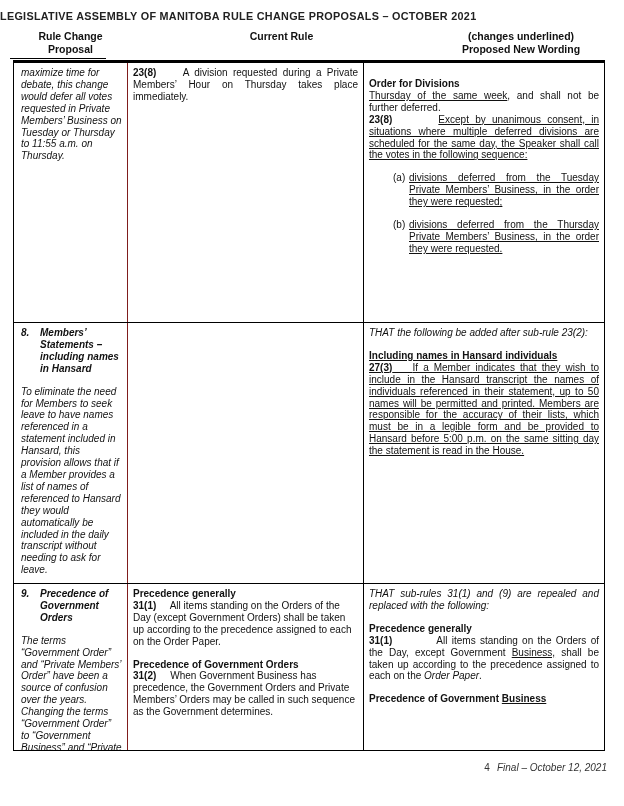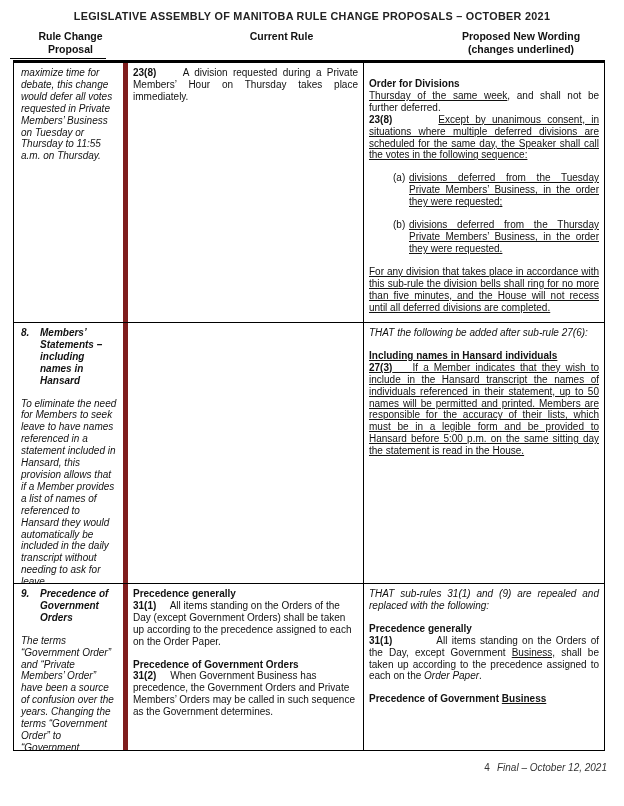--- a/index.html
+++ b/index.html
@@ -2,21 +2,21 @@
 <html><head>
 <meta charset="utf-8">
 <style>
   html,body { margin:0; padding:0; }
   body {
     width:624px; height:806px; background:#ffffff; position:relative;
     font-family:"Liberation Sans", sans-serif; color:#111;
     -webkit-font-smoothing:antialiased;
   }
   .title {
-    position:absolute; top:10px; left:0; width:624px; text-align:center;
+    position:absolute; top:10px; left:0; width:624px; text-align:left;
     font-weight:bold; font-size:10.8px; letter-spacing:0.3px; color:#222;
   }
   .colheads {
     position:absolute; top:30px; left:13px; width:594px; display:flex;
     font-weight:bold; font-size:10.5px; line-height:13px; text-align:center; color:#111;gap:35px;
   }
   .colhead1 { width:115px; position:relative; }
   .colhead1::after {
     content:""; position:absolute; left:-3px; top:28px; width:96px;
     border-bottom:1.5px solid #000;
@@ -31,21 +31,21 @@
   }
   .row { display:flex; border-bottom:1px solid #000; overflow:hidden; }
   .row:last-child { border-bottom:none; }
   .row1 { height:259px; }
   .row2 { height:260px; }
   .row3 { height:166px; }
   .cell {
     box-sizing:border-box; overflow:hidden; padding:4px 5px 3px 5px;
     font-size:10px; line-height:11.9px;
   }
-  .c1 { width:114px; border-right:5px solid #7f1d1d; padding-left:7px; }
+  .c1 { width:114px; border-right:1px solid #7f1d1d; padding-left:7px; }
   .c2 { width:236px; border-right:1px solid #000; }
   .c3 { flex:1; }
 
   .para { margin:0; }
   .para.gap { margin-top:11px; }
   .para.just { text-align:justify; }
   .para.num { position:relative; padding-left:19px; }
   .para.num .marker { position:absolute; left:0; font-weight:bold; font-style:italic; }
   .para.list { position:relative; padding-left:40px; }
   .para.list .marker { position:absolute; left:24px; }
@@ -65,50 +65,49 @@
 
 <div class="title">LEGISLATIVE ASSEMBLY OF MANITOBA RULE CHANGE PROPOSALS – OCTOBER 2021</div>
 
 <div class="colheads">
   <div class="colhead1">
     <div>Rule Change</div>
     <div>Proposal</div>
   </div>
   <div class="colhead2">Current Rule</div>
   <div class="colhead3">
+    <div>(changes underlined)</div>
     <div>Proposed New Wording</div>
-    <div>(changes underlined)</div>
   </div>
 </div>
 
 <div class="table">
   <div class="row row1">
     <div class="cell c1">
         <div class="para"><span class="i">maximize time for debate, this change would defer all votes requested in Private Members’ Business on Tuesday or Thursday to 11:55 a.m. on Thursday.</span></div>
       </div>
     <div class="cell c2">
         <div class="para just"><span class="b">23(8)</span><span>&nbsp;&nbsp;&nbsp;&nbsp; </span><span>A division requested during a Private Members’ Hour on Thursday takes place immediately.</span></div>
       </div>
     <div class="cell c3">
         <div class="para gap"><span class="b">Order for Divisions</span></div>
         <div class="para just"><span class="u">Thursday of the same week</span><span>, and shall not be further deferred.</span></div>
         <div class="para just"><span class="b">23(8)</span><span class="tabw" style="width: 46px;">&nbsp;</span><span class="u">Except by unanimous consent, in situations where multiple deferred divisions are scheduled for the same day, the Speaker shall call the votes in the following sequence:</span></div>
         <div class="para just list gap"><span class="marker">(a)</span><span class="u">divisions deferred from the Tuesday Private Members’ Business, in the order they were requested;</span></div>
         <div class="para just list gap"><span class="marker">(b)</span><span class="u">divisions deferred from the Thursday Private Members’ Business, in the order they were requested.</span></div>
-        <div class="para just gap"><span class="u">For any division that takes place in accordance with this sub-rule the division bells shall ring for no more than five minutes, and the House will not recess until all deferred divisions are completed.</span></div>
       </div>
   </div>
   <div class="row row2">
     <div class="cell c1">
         <div class="para num"><span class="marker">8.</span><span class="b i">Members’ Statements – including names in Hansard</span></div>
         <div class="para gap"><span class="i">To eliminate the need for Members to seek leave to have names referenced in a statement included in Hansard, this provision allows that if a Member provides a list of names of referenced to Hansard they would automatically be included in the daily transcript without needing to ask for leave.</span></div>
       </div>
     <div class="cell c2"></div>
     <div class="cell c3">
-        <div class="para just"><span class="i">THAT the following be added after sub-rule 27(6):</span></div>
+        <div class="para just"><span class="i">THAT the following be added after sub-rule 23(2):</span></div>
         <div class="para gap"><span class="b u">Including names in Hansard individuals</span></div>
         <div class="para just"><span class="b u">27(3)</span><span class="u">&nbsp;&nbsp;&nbsp;&nbsp;</span><span class="u">If a Member indicates that they wish to include in the Hansard transcript the names of individuals referenced in their statement, up to 50 names will be permitted and printed.  Members are responsible for the accuracy of their lists, which must be in a legible form and be provided to Hansard before 5:00 p.m. on the same sitting day the statement is read in the House.</span></div>
       </div>
   </div>
   <div class="row row3">
     <div class="cell c1">
         <div class="para num"><span class="marker">9.</span><span class="b i">Precedence of Government Orders</span></div>
         <div class="para gap"><span class="i">The terms “Government Order” and “Private Members’ Order” have been a source of confusion over the years. Changing the terms “Government Order” to “Government Business” and “Private</span></div>
       </div>
     <div class="cell c2">

